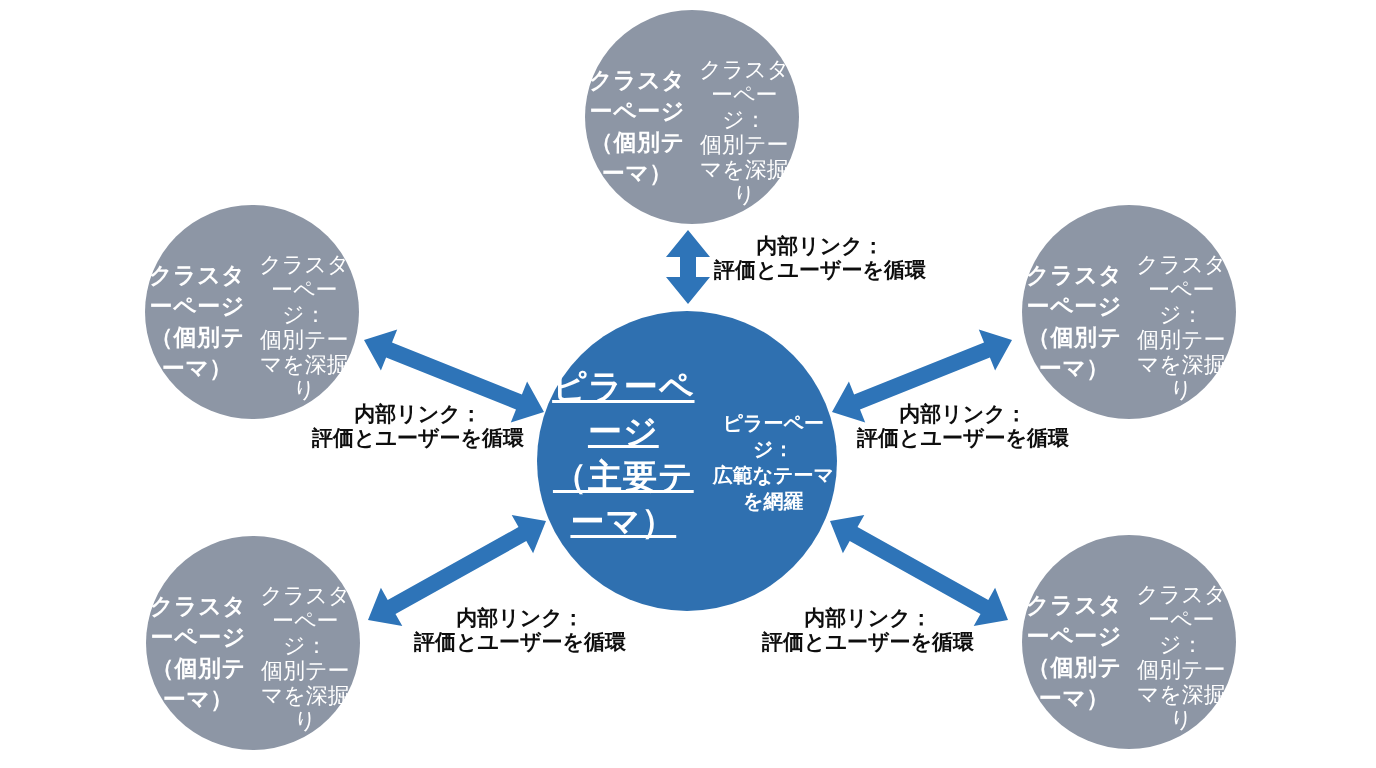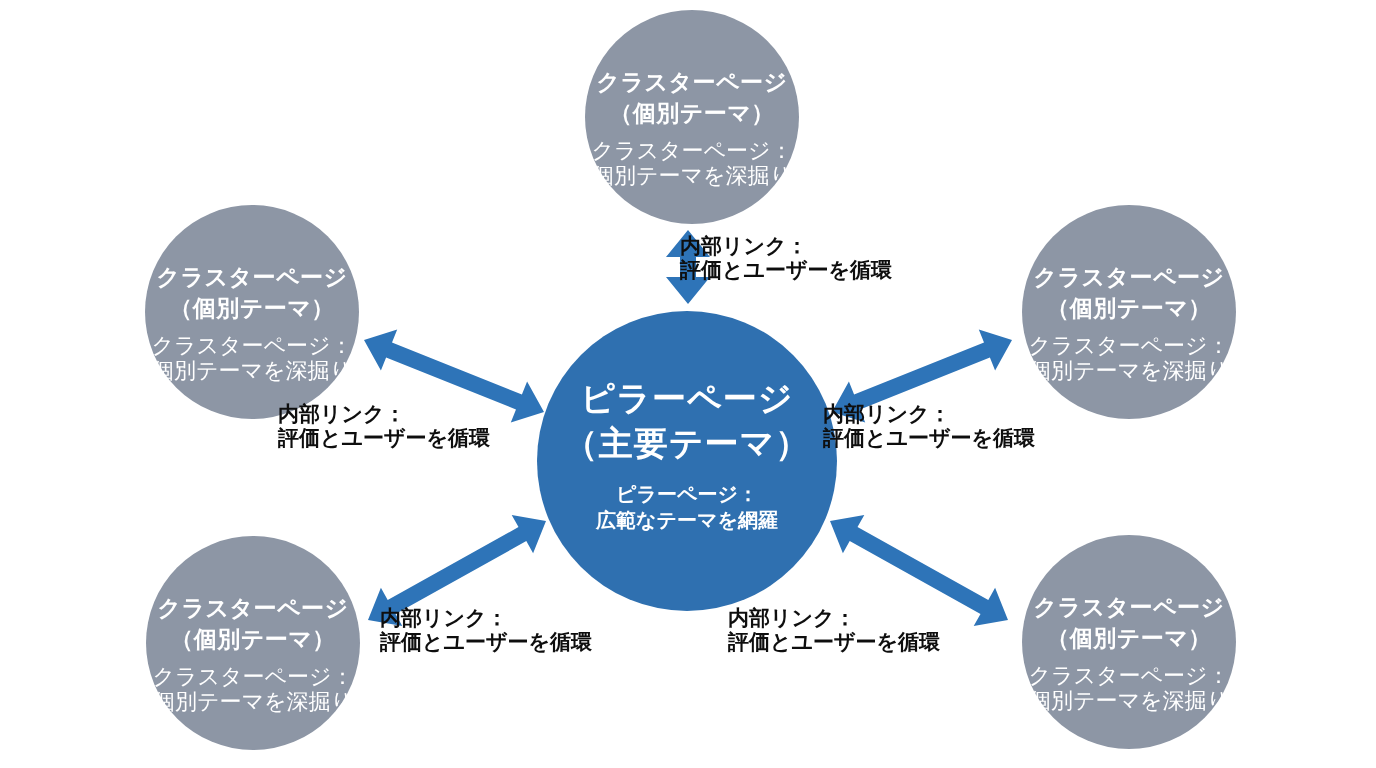--- a/index.html
+++ b/index.html
@@ -19,21 +19,20 @@
     position: absolute;
     left: 0;
     top: 0;
     width: 1376px;
     height: 768px;
   }
   .node {
     position: absolute;
     border-radius: 50%;
     display: flex;
-    flex-direction: column;
     align-items: center;
     justify-content: center;
     text-align: center;
     color: var(--node-text, #ffffff);
   }
   .cluster {
     width: 214px;
     height: 214px;
     background: var(--cluster-circle, #8d96a5);
     padding-top: 20px;
@@ -55,30 +54,32 @@
   .c-sub {
     font-size: 22px;
     line-height: 25px;
     margin-top: 9px;
   }
   .p-title {
     font-size: 34px;
     font-weight: 700;
     line-height: 45px;
     letter-spacing: 1px;
+    text-decoration: underline;
   }
   .p-sub {
     font-size: 20px;
     line-height: 26px;
     margin-top: 15px;
     font-weight: bold;
   }
   .link-label {
     position: absolute;
     width: 280px;
+    text-align: center;
     font-size: 21px;
     font-weight: 700;
     line-height: 24px;
     color: var(--label-text, #0e0e0e);
   }
 </style>
 </head>
 <body>
 
 <div class="diagram">

